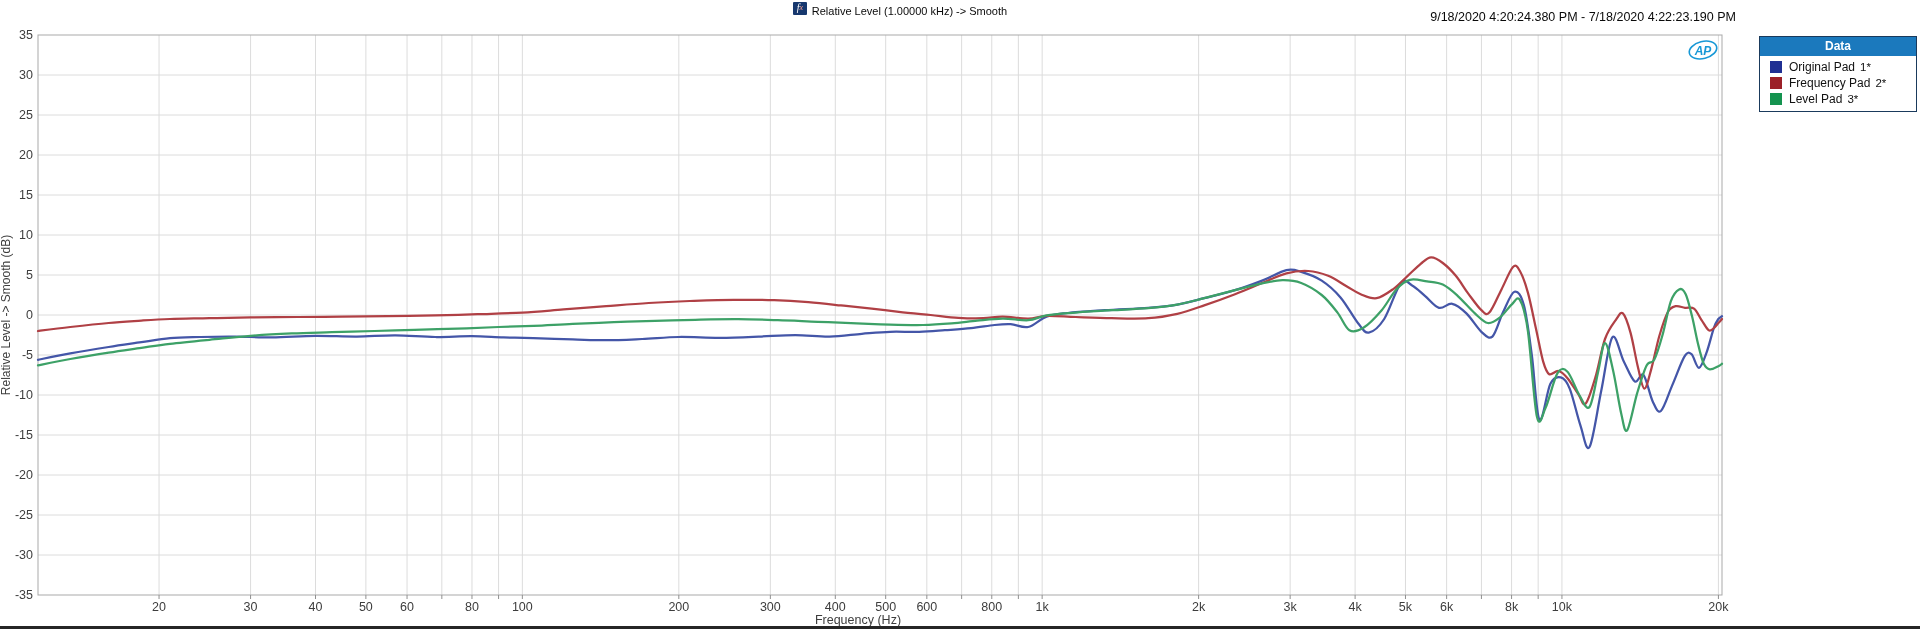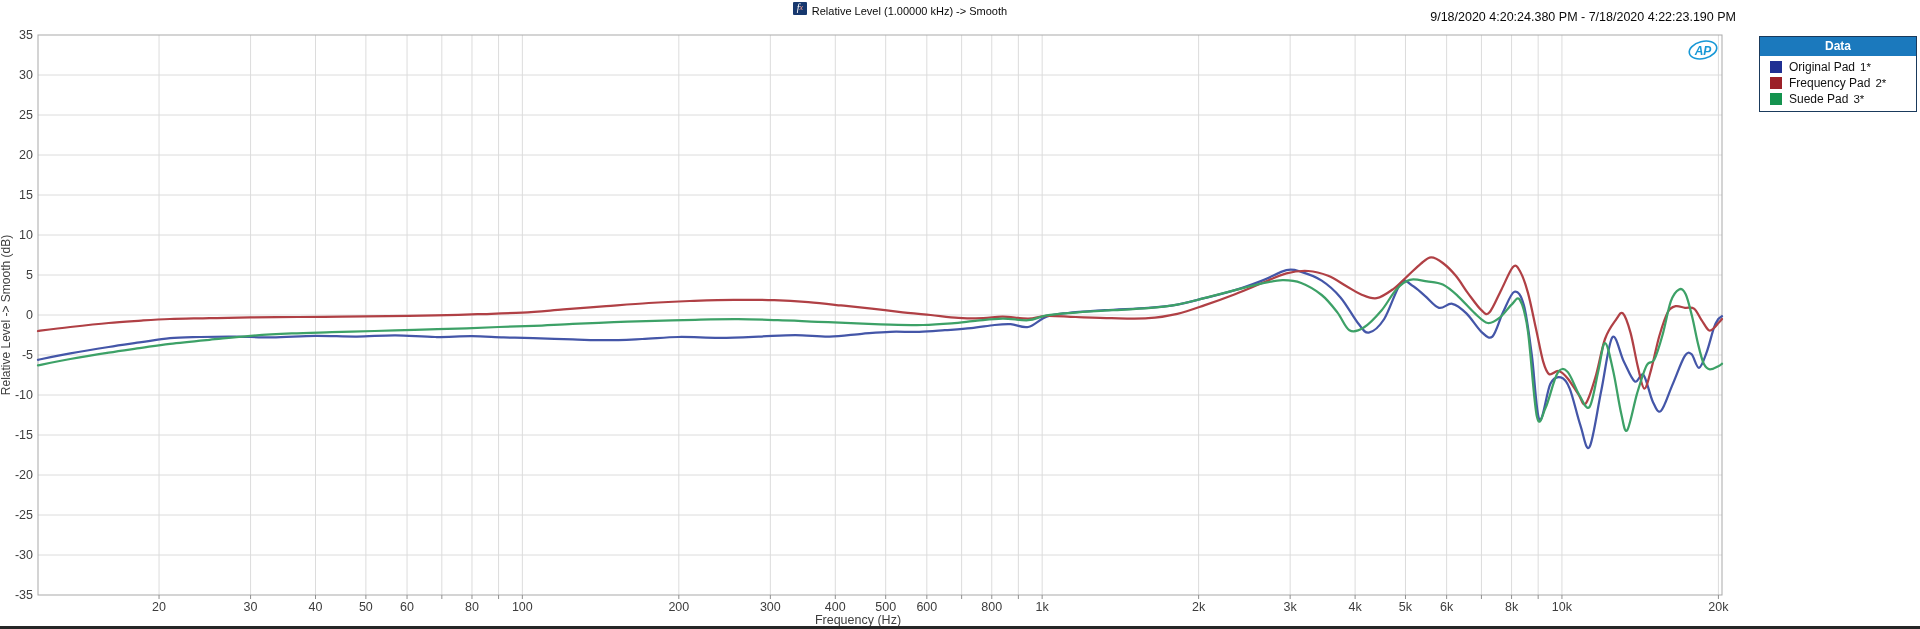--- a/index.html
+++ b/index.html
@@ -166,21 +166,21 @@
           <span class="legend-label">Original Pad</span>
           <span class="legend-marker">1*</span>
         </div>
         <div class="legend-row">
           <span class="legend-swatch" style="background: rgb(156, 32, 40);"></span>
           <span class="legend-label">Frequency Pad</span>
           <span class="legend-marker">2*</span>
         </div>
         <div class="legend-row">
           <span class="legend-swatch" style="background: rgb(20, 147, 79);"></span>
-          <span class="legend-label">Suede Pad</span>
+          <span class="legend-label">Level Pad</span>
           <span class="legend-marker">3*</span>
         </div>
       </div>
   </div>
 
   <div id="bottom-border"></div>
 
 </div>
 
 </body></html>

